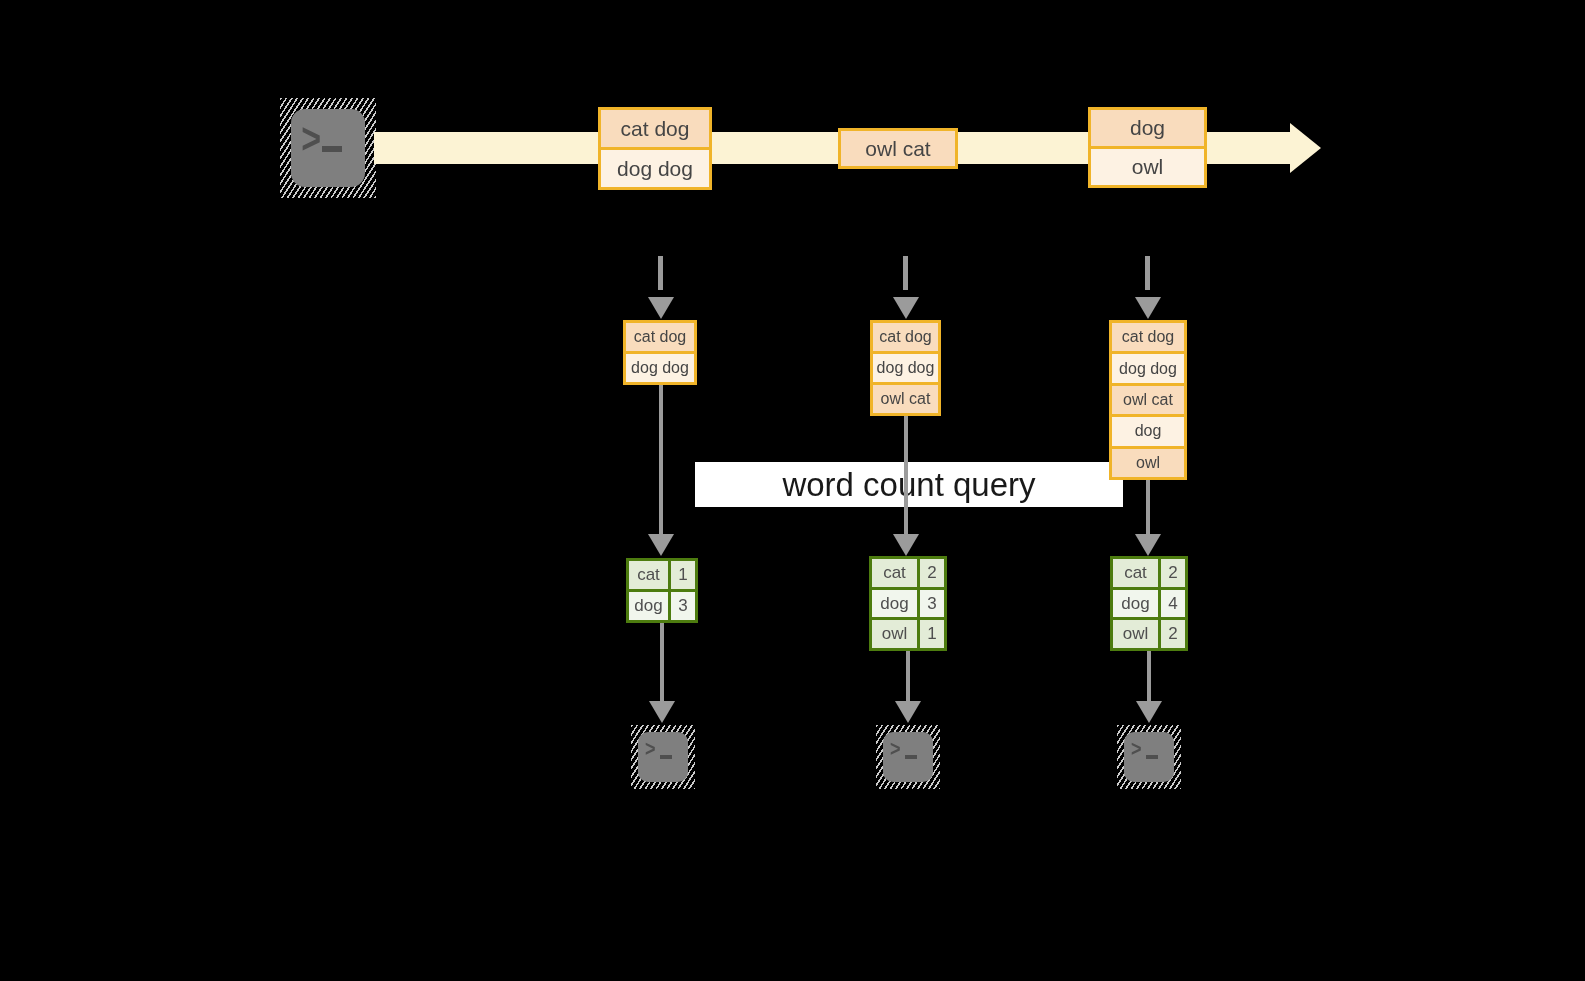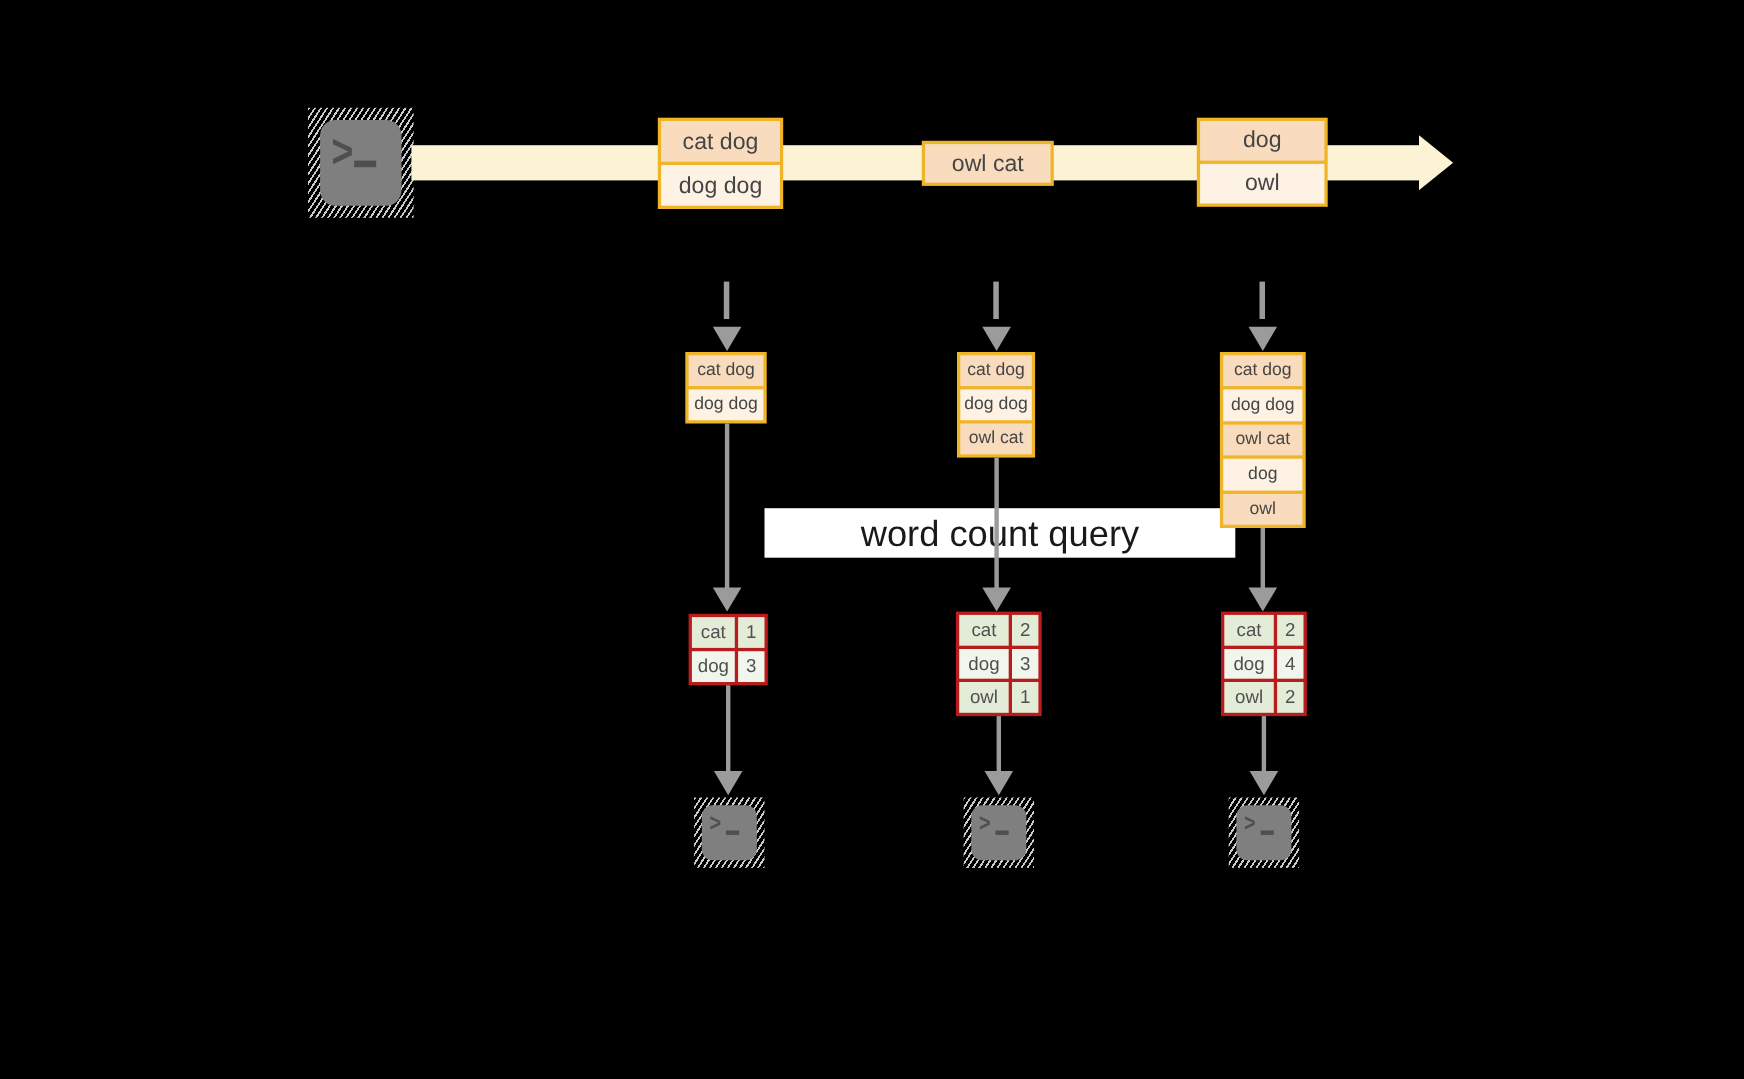--- a/index.html
+++ b/index.html
@@ -53,21 +53,21 @@
     border-top:22px solid #9b9b9b;
   }
   
   .banner{
     position:absolute;background:#ffffff;z-index:3;
     display:flex;align-items:center;justify-content:center;
     font-size:33px;color:#191919;
   }
   
   .gtable{
-    position:absolute;background:#b91c1c;padding:3px;z-index:4;
+    position:absolute;background:#4d7c0f;padding:3px;z-index:4;
     display:flex;flex-direction:column;gap:3px;box-sizing:border-box;
   }
   .gtable .grow{display:flex;gap:3px;flex:1 1 auto;}
   .gtable .cell{
     display:flex;align-items:center;justify-content:center;
     color:#4f4f4f;font-size:17px;
   }
   .gtable .word{flex:1 1 auto;}
   .gtable .num{width:24px;flex:0 0 auto;}
   .g-dark{background:#e3ecd7;}

